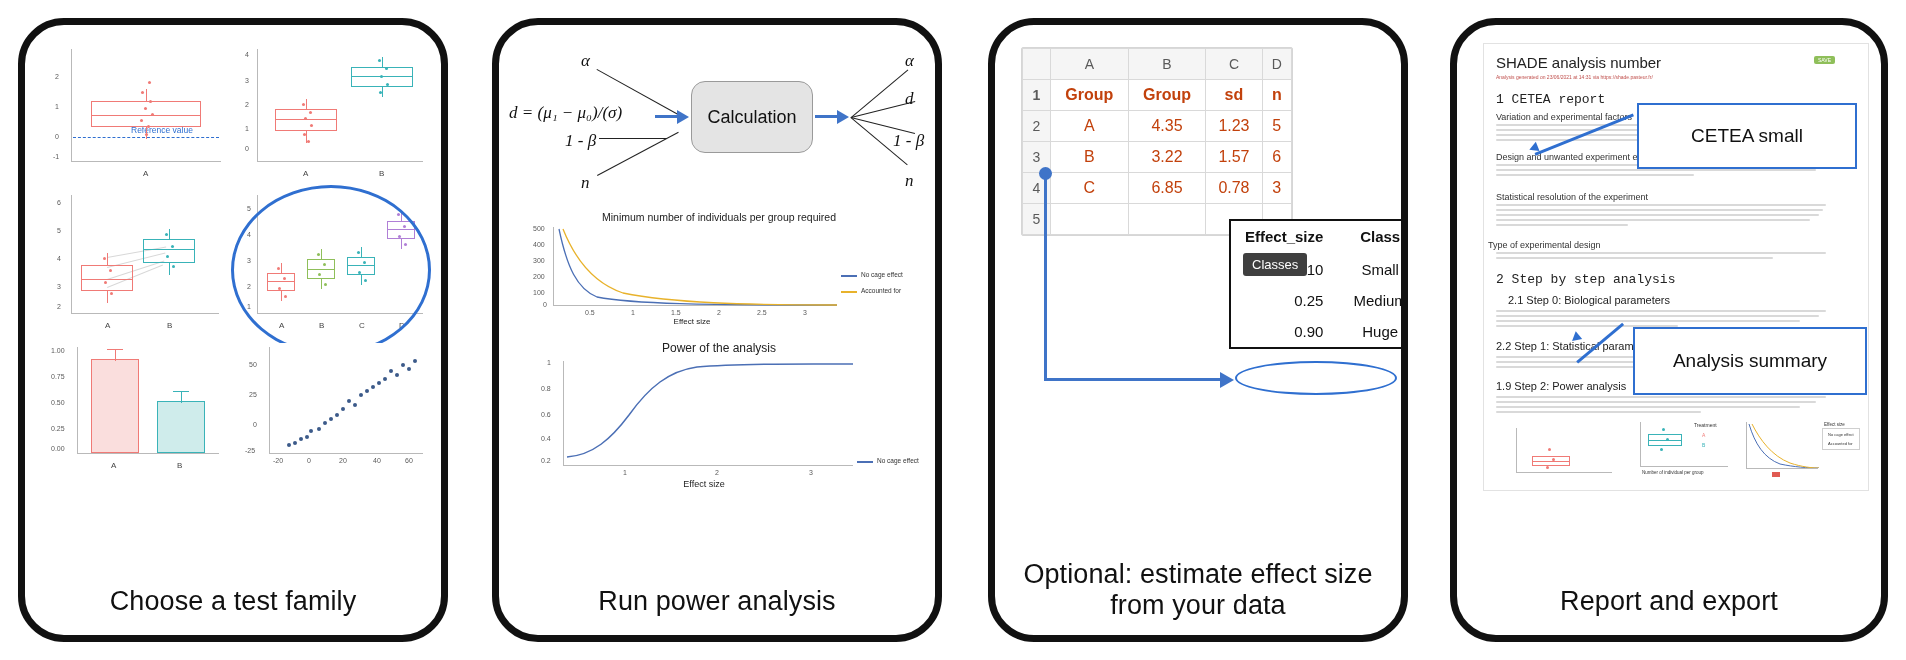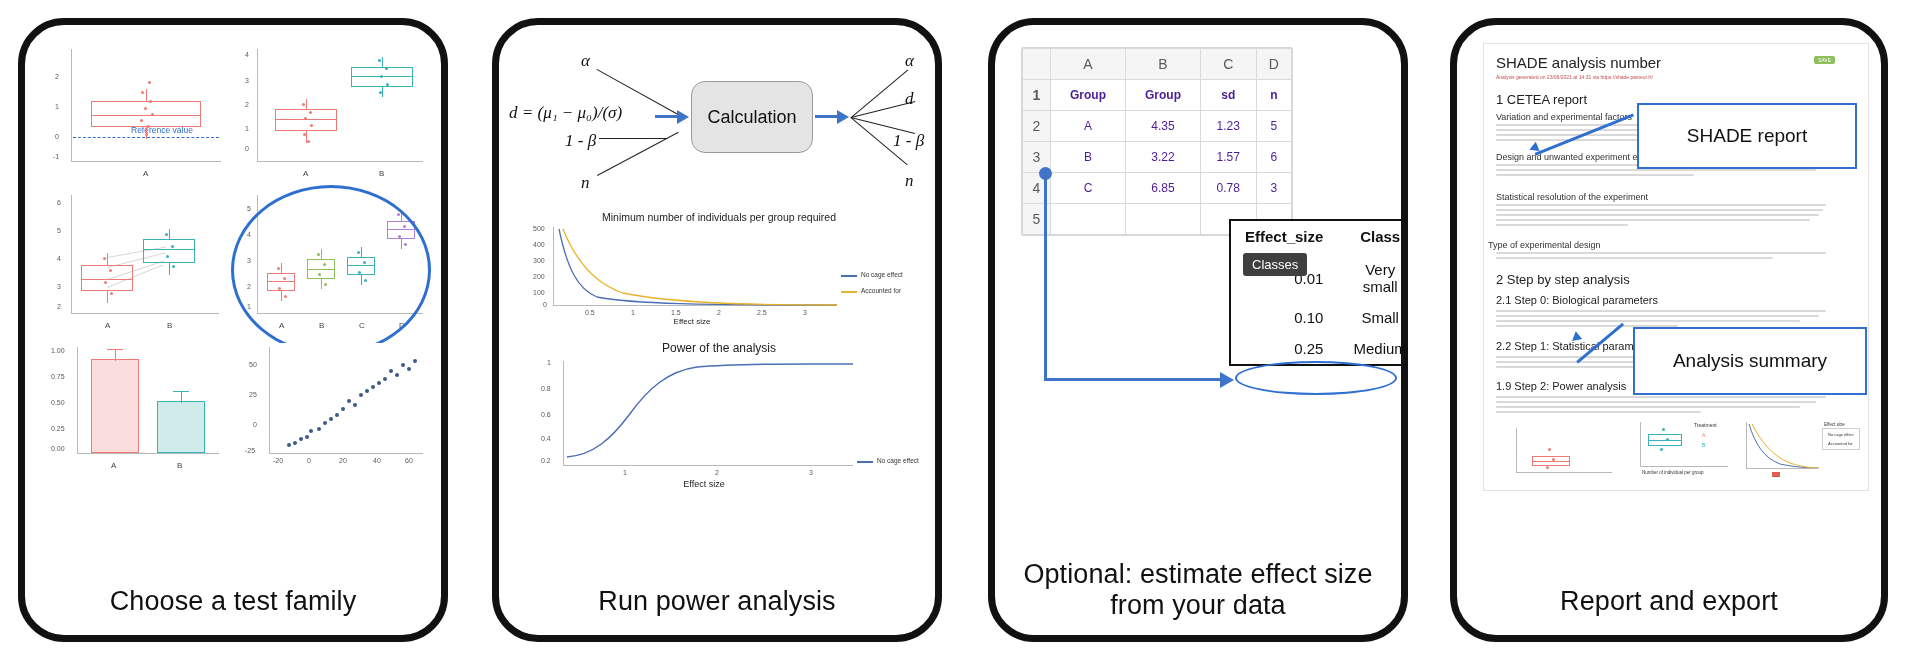--- a/index.html
+++ b/index.html
@@ -150,22 +150,22 @@
   .sheet {
     position: absolute;
     background: #fff;
     border: 1px solid #d6d6d6;
     border-radius: 2px;
   }
   .sheet table { border-collapse: collapse; width: 100%; }
   .sheet th, .sheet td {
     border: 1px solid #d9d9d9;
     height: 31px;
-    font-size: 12px;
-    color: #4c1d95;
+    font-size: 16px;
+    color: #c2410c;
     text-align: center;
     padding: 0 6px;
   }
   .sheet .corner, .sheet .colhdr, .sheet .rowhdr {
     background: #f5f5f5;
     color: #5a5a5a;
     font-weight: normal;
     font-size: 14px;
   }
   .sheet .rowhdr { width: 28px; }
@@ -204,21 +204,21 @@
     background: #3f74c8;
   }
   .blue-path { position: absolute; background: #3f74c8; }
 
   
   .doc {
     position: absolute;
     background: #fff;
     border: 1px solid #e2e2e2;
   }
-  .doc-h1 { position: absolute; font-size: 13px; color: #222; }
+  .doc-h1 { position: absolute; font-size: 13px; color: #222; font-family: Liberation Mono, monospace; }
   .doc-h2 { position: absolute; font-size: 11px; color: #222; }
   .doc-h3 { position: absolute; font-size: 9px; color: #333; }
   .doc-title { position: absolute; font-size: 15px; color: #222; }
   .doc-sub { position: absolute; font-size: 5px; color: #c0504d; }
   .lines { position: absolute; }
   .lines i {
     display: block;
     height: 2px;
     background: #d9d9d9;
     margin-bottom: 3px;
@@ -601,30 +601,30 @@
       <div style="position:absolute; left:225px; top:347px; width:0; height:0; border-top:8px solid transparent; border-bottom:8px solid transparent; border-left:14px solid #3f74c8;"></div>
 
       <div class="es-table" style="left:234px; top:194px; width:196px;">
         <table>
           <tbody>
               <tr class="hdr">
             <td class="c-val">Effect_size</td>
             <td class="c-cls">Class</td>
           </tr>
           <tr>
-            <td class="c-val">0.01</td>
-            <td class="c-cls">Very small</td>
-          </tr>
-          <tr>
             <td class="c-val">0.10</td>
             <td class="c-cls">Small</td>
           </tr>
           <tr>
             <td class="c-val">0.25</td>
             <td class="c-cls">Medium</td>
+          </tr>
+          <tr>
+            <td class="c-val">0.90</td>
+            <td class="c-cls">Huge</td>
           </tr>
         </tbody>
           </table>
       </div>
 
       <div class="tooltip-chip" style="left:248px; top:228px;">Classes</div>
       <div class="ellipse-hl" style="left:240px; top:336px; width:162px; height:34px;"></div>
     </div>
     <div class="panel-caption" style="bottom:14px;">Optional: estimate effect size from your data</div>
   </div>
@@ -658,21 +658,21 @@
             <i style="width:95%"></i>
             <i style="width:40%"></i>
         </div>
         <div class="doc-h3" style="left:4px; top:196px;">Type of experimental design</div>
         <div class="lines" style="left:12px; top:208px; width:330px;">
           <i style="width:100%"></i>
             <i style="width:84%"></i>
         </div>
 
         <div class="doc-h1" style="left:12px; top:228px;">2 Step by step analysis</div>
-        <div class="doc-h2" style="left:12px; top:250px;">2.1 Step 0: Biological parameters</div>
+        <div class="doc-h2" style="left:24px; top:250px;">2.1 Step 0: Biological parameters</div>
         <div class="lines" style="left:12px; top:266px; width:330px;">
           <i style="width:100%"></i>
             <i style="width:98%"></i>
             <i style="width:92%"></i>
             <i style="width:55%"></i>
         </div>
         <div class="doc-h2" style="left:12px; top:296px;">2.2 Step 1: Statistical parameters</div>
         <div class="lines" style="left:12px; top:312px; width:330px;">
           <i style="width:100%"></i>
             <i style="width:96%"></i>
@@ -716,21 +716,21 @@
             <path d="M6,2 C14,18 26,34 44,41 C56,45 66,46 73,46" fill="none" stroke="#e8b22b" stroke-width="1"></path>
           </svg>
           <div class="mini-legend-box" style="left:86px; top:8px; width:38px; height:22px;"></div>
           <div class="doc-h3" style="left:88px; top:2px; font-size:4.5px;">Effect size</div>
           <div class="doc-h3" style="left:92px; top:12px; font-size:4px;">No cage effect</div>
           <div class="doc-h3" style="left:92px; top:21px; font-size:4px;">Accounted for</div>
           <div class="sq" style="left:36px; top:52px; width:8px; height:5px; background:#e05b52;"></div>
         </div>
       </div>
 
-      <div class="callout" style="left:180px; top:78px; width:220px; height:66px;">SHADE report</div>
+      <div class="callout" style="left:180px; top:78px; width:220px; height:66px;">CETEA small</div>
       <div class="callout-arrow" style="left:78px; top:128px; width:106px; transform:rotate(-22deg);"></div>
       <div class="arrow-head-blue" style="left:72px; top:118px; transform:rotate(-22deg);"></div>
 
       <div class="callout" style="left:176px; top:302px; width:234px; height:68px;">Analysis summary</div>
       <div class="callout-arrow" style="left:120px; top:336px; width:60px; transform:rotate(-40deg);"></div>
       <div class="arrow-head-blue" style="left:114px; top:308px; transform:rotate(-40deg);"></div>
     </div>
     <div class="panel-caption">Report and export</div>
   </div>
 

